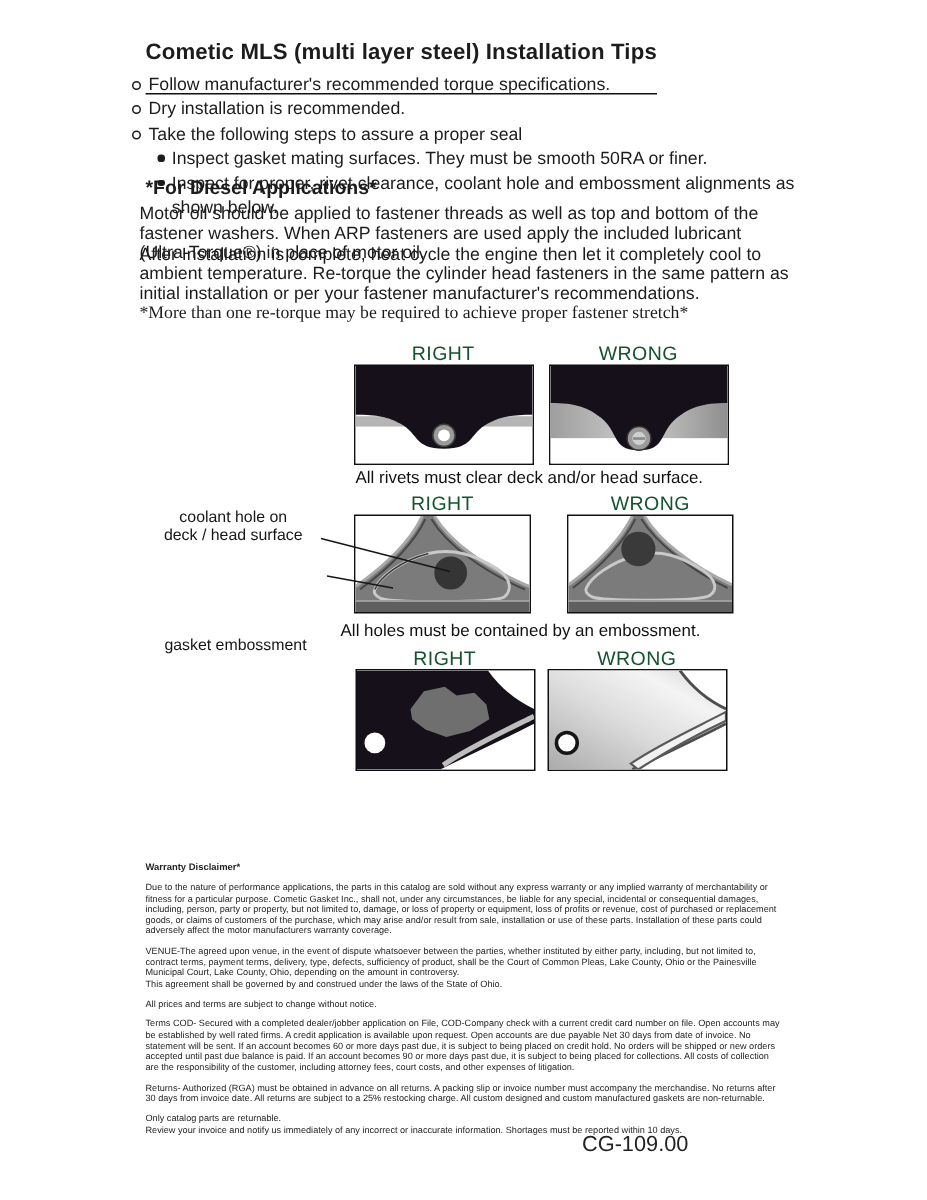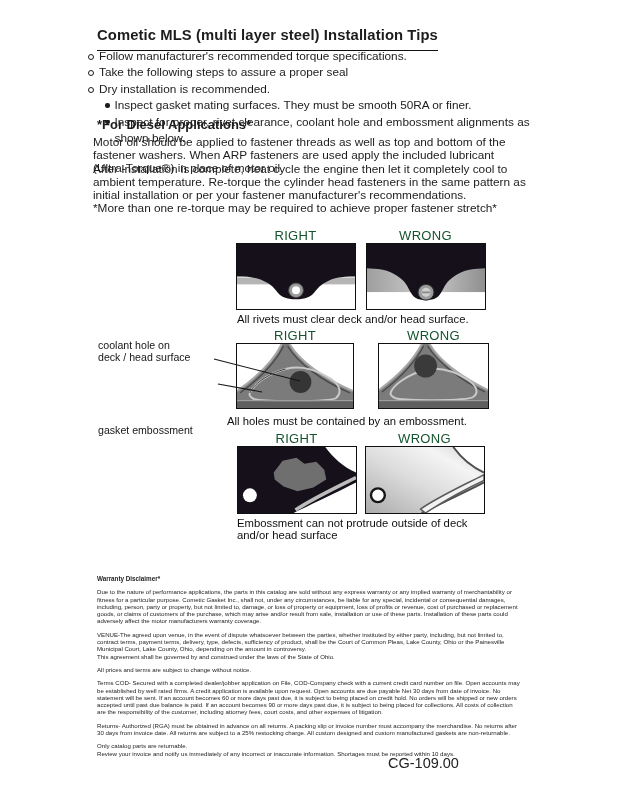--- a/index.html
+++ b/index.html
@@ -1,45 +1,45 @@
 <!DOCTYPE html>
 <html><head>
 <meta charset="utf-8">
 <style>
   html,body{margin:0;padding:0;background:#fff;}
   .page{position:relative;width:618px;height:800px;background:#ffffff;overflow:hidden;
         font-family:"Liberation Sans",sans-serif;color:#1c1c1c;}
   
   .title{position:absolute;left:97px;top:27px;font-size:14.8px;font-weight:bold;letter-spacing:.1px;}
-  .title .u{border-bottom:1.7px solid #111;padding-bottom:7px;}
+  .title .u{border-bottom:1.7px solid #111;padding-bottom:19px;}
   
   .bullets{position:absolute;left:88px;top:48px;width:445px;font-size:11.8px;}
   .b-row{display:flex;line-height:16.4px;}
   .b-row .dot{flex:0 0 auto;width:4px;height:4px;border-radius:50%;margin:6px 5px 0 0;}
   .dot.open{border:1.1px solid #1c1c1c;}
   .dot.solid{background:#1c1c1c;width:4.5px;height:4.5px;}
   .b-row.sub{margin-left:17px;}
   
   .diesel-h{position:absolute;left:97px;top:117px;font-size:13px;font-weight:bold;}
   .para{position:absolute;left:93px;width:437px;font-size:11.8px;line-height:13.2px;}
-  #p1{top:136px;} #p2{top:163px;} #note{top:202px;}
+  #p1{top:136px;} #p2{top:163px;} #note{top:202px;font-family:Liberation Serif, serif;}
   
   .lbl{position:absolute;font-size:13px;color:#14532d;text-align:center;letter-spacing:.3px;}
   .box{position:absolute;border:1.7px solid #101010;box-sizing:border-box;background:#fff;}
   .box svg{display:block;width:100%;height:100%;}
   .caption{position:absolute;font-size:11.3px;color:#101010;}
   #r1-lbl-right{left:236px;top:228px;width:119px;} #r1-lbl-wrong{left:366px;top:228px;width:119px;}
   #r1-box-right{left:236px;top:243px;width:120px;height:67px;}
   #r1-box-wrong{left:366px;top:243px;width:120px;height:67px;}
   #r1-cap{left:237px;top:313px;}
   #r2-lbl-right{left:236px;top:328px;width:118px;} #r2-lbl-wrong{left:378px;top:328px;width:111px;}
   #r2-box-right{left:236px;top:343px;width:118px;height:66px;}
   #r2-box-wrong{left:378px;top:343px;width:111px;height:66px;}
   #r2-cap{left:192px;top:415px;width:310px;text-align:center;}
-  .side-label{position:absolute;font-size:10.6px;line-height:11.5px;text-align:left;color:#161616;}
+  .side-label{position:absolute;font-size:10.6px;line-height:11.5px;text-align:center;color:#161616;}
   #r2-lab1{left:98px;top:340px;width:115px;}
   #r2-lab2{left:98px;top:377px;width:118px;margin-top:48px;}
   #r2-leaders{position:absolute;left:210px;top:352px;width:100px;height:48px;}
   #r3-lbl-right{left:237px;top:431px;width:119px;} #r3-lbl-wrong{left:365px;top:431px;width:119px;}
   #r3-box-right{left:237px;top:446px;width:120px;height:68px;}
   #r3-box-wrong{left:365px;top:446px;width:120px;height:68px;}
   #r3-cap{left:237px;top:517px;width:245px;line-height:12.3px;}
   
   .legal{position:absolute;left:97px;top:575px;width:426px;font-size:6.1px;line-height:7.3px;color:#242424;}
   .legal .lh{font-weight:bold;font-size:6.3px;margin:0 0 6px 0;}
@@ -57,25 +57,25 @@
     <span class="u">Cometic MLS (multi layer steel) Installation Tips</span>
   </div>
 
   <div class="bullets">
     <div class="b-row">
       <span class="dot open"></span>
       <span>Follow manufacturer's recommended torque specifications.</span>
     </div>
     <div class="b-row">
       <span class="dot open"></span>
-      <span>Take the following steps to assure a proper seal</span>
+      <span>Dry installation is recommended.</span>
     </div>
     <div class="b-row">
       <span class="dot open"></span>
-      <span>Dry installation is recommended.</span>
+      <span>Take the following steps to assure a proper seal</span>
     </div>
     <div class="b-row sub">
       <span class="dot solid"></span>
       <span>Inspect gasket mating surfaces.  They must be smooth 50RA or finer.</span>
     </div>
     <div class="b-row sub">
       <span class="dot solid"></span>
       <span>Inspect for proper, rivet clearance, coolant hole and embossment alignments as shown below.</span>
     </div>
   </div>
@@ -180,24 +180,20 @@
         </linearGradient>
       </defs>
       <rect width="119" height="67" fill="#ffffff"></rect>
       <path d="M0,0 H88 C96,11 106,20 119,26 V36 C98,47 74,58 56,67 H0 Z" fill="url(#sg1)"></path>
       <path d="M88,0 C96,11 106,20 119,26" fill="none" stroke="#4e4e4e" stroke-width="2"></path>
       <path d="M119,36 C98,47 74,58 56,67" fill="none" stroke="#4e4e4e" stroke-width="2"></path>
       <path d="M119,28 C96,40 72,51 55,63 L60,67 C80,54 102,42 119,34 Z" fill="#f2f2f2" stroke="#5a5a5a" stroke-width="1.5"></path>
       <circle cx="12" cy="49" r="7" fill="#ffffff" stroke="#161616" stroke-width="2.4"></circle>
     </svg>
   </div>
-  <div class="caption" id="r3-cap">
-    <span>Embossment can not protrude outside of deck</span><br>
-    <span>and/or head surface</span>
-  </div>
 
   <div class="legal">
     <p class="lh">Warranty Disclaimer*</p>
     <p>Due to the nature of performance applications, the parts in this catalog are sold without any express warranty or any implied warranty of merchantability or fitness for a particular purpose.  Cometic Gasket Inc., shall not, under any circumstances, be liable for any special, incidental or consequential damages, including, person, party or property, but not limited to, damage, or loss of property or equipment, loss of profits or revenue, cost of purchased or replacement goods, or claims of customers of the purchase, which may arise and/or result from sale, installation or use of these parts.  Installation of these parts could adversely affect the motor manufacturers warranty coverage.</p>
     <p class="tight">VENUE-The agreed upon venue, in the event of dispute whatsoever between the parties, whether instituted by either party, including, but not limited to, contract terms, payment terms, delivery, type, defects, sufficiency of product, shall be the Court of Common Pleas, Lake County, Ohio or the Painesville Municipal Court, Lake County, Ohio, depending on the amount in controversy.</p>
     <p>This agreement shall be governed by and construed under the laws of the State of Ohio.</p>
     <p>All prices and terms are subject to change without notice.</p>
     <p>Terms COD- Secured with a completed dealer/jobber application on File, COD-Company check with a current credit card number on file.  Open accounts may be established by well rated firms.  A credit application is available upon request.  Open accounts are due payable Net 30 days from date of invoice.  No statement will be sent.  If an account becomes 60 or more days past due, it is subject to being placed on credit hold.  No orders will be shipped or new orders accepted until past due balance is paid.  If an account becomes 90 or more days past due, it is subject to being placed for collections.  All costs of collection are the responsibility of the customer, including attorney fees, court costs, and other expenses of litigation.</p>
     <p>Returns- Authorized (RGA) must be obtained in advance on all returns.  A packing slip or invoice number must accompany the merchandise.  No returns after 30 days from invoice date.  All returns are subject to a 25% restocking charge.  All custom designed and custom manufactured gaskets are non-returnable.</p>
     <p class="tight">Only catalog parts are returnable.</p>

